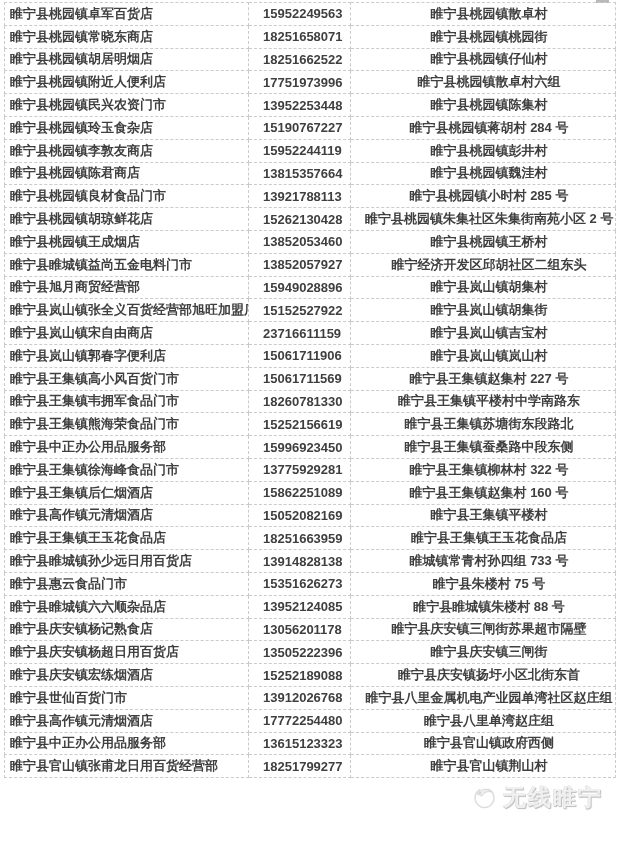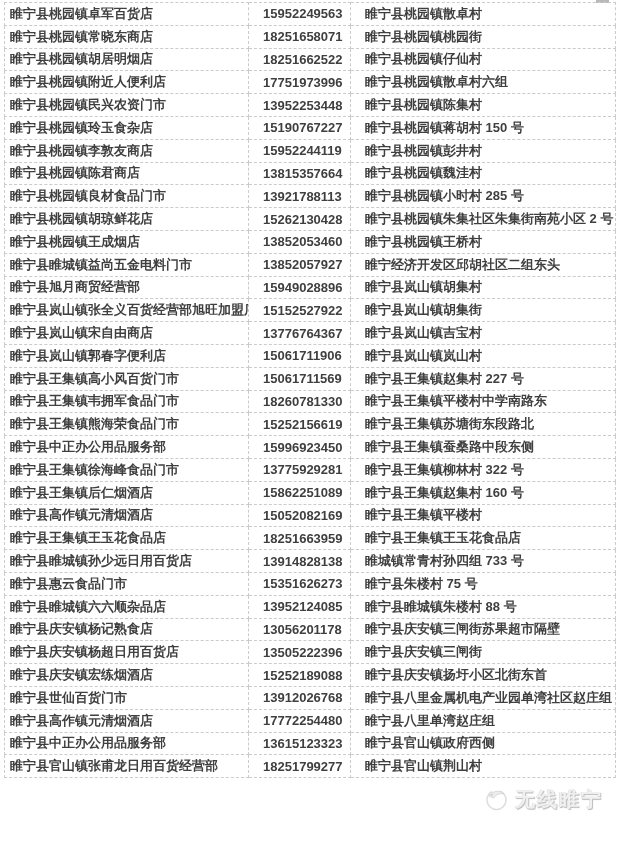--- a/index.html
+++ b/index.html
@@ -34,20 +34,21 @@
     overflow: hidden;
     vertical-align: middle;
     letter-spacing: 0;
   }
   table.store-table td.phone-cell {
     padding-left: 14px;
     font-weight: 600;
   }
   table.store-table td.address-cell {
     padding-left: 14px;
+    text-align: center;
   }
   col.c-name { width: 244px; }
   col.c-phone { width: 102px; }
   col.c-addr { width: 265px; }
 
   .top-edge-mark {
     position: absolute;
     left: 596px;
     top: 0;
     width: 13px;
@@ -58,21 +59,21 @@
   .watermark {
     position: absolute;
     right: 16px;
     bottom: 10px;
     display: flex;
     align-items: center;
     gap: 5px;
     pointer-events: none;
   }
   .watermark .wm-text {
-    font-size: 20px;
+    font-size: 23px;
     font-weight: 700;
     letter-spacing: 2px;
     color: #f0f0f0;
     text-shadow:
       0.5px 0.5px 0 #c2c2c2,
       -0.5px -0.5px 0 #d9d9d9,
       1px 1px 1px #bdbdbd;
   }
   .watermark svg { display: block; }
 </style>
@@ -111,21 +112,21 @@
           <td class="address-cell">睢宁县桃园镇散卓村六组</td>
         </tr>
         <tr>
           <td class="store-name-cell">睢宁县桃园镇民兴农资门市</td>
           <td class="phone-cell">13952253448</td>
           <td class="address-cell">睢宁县桃园镇陈集村</td>
         </tr>
         <tr>
           <td class="store-name-cell">睢宁县桃园镇玲玉食杂店</td>
           <td class="phone-cell">15190767227</td>
-          <td class="address-cell">睢宁县桃园镇蒋胡村 150 号</td>
+          <td class="address-cell">睢宁县桃园镇蒋胡村 284 号</td>
         </tr>
         <tr>
           <td class="store-name-cell">睢宁县桃园镇李敦友商店</td>
           <td class="phone-cell">15952244119</td>
           <td class="address-cell">睢宁县桃园镇彭井村</td>
         </tr>
         <tr>
           <td class="store-name-cell">睢宁县桃园镇陈君商店</td>
           <td class="phone-cell">13815357664</td>
           <td class="address-cell">睢宁县桃园镇魏洼村</td>
@@ -155,21 +156,21 @@
           <td class="phone-cell">15949028896</td>
           <td class="address-cell">睢宁县岚山镇胡集村</td>
         </tr>
         <tr>
           <td class="store-name-cell">睢宁县岚山镇张全义百货经营部旭旺加盟店</td>
           <td class="phone-cell">15152527922</td>
           <td class="address-cell">睢宁县岚山镇胡集街</td>
         </tr>
         <tr>
           <td class="store-name-cell">睢宁县岚山镇宋自由商店</td>
-          <td class="phone-cell">13776764367</td>
+          <td class="phone-cell">23716611159</td>
           <td class="address-cell">睢宁县岚山镇吉宝村</td>
         </tr>
         <tr>
           <td class="store-name-cell">睢宁县岚山镇郭春字便利店</td>
           <td class="phone-cell">15061711906</td>
           <td class="address-cell">睢宁县岚山镇岚山村</td>
         </tr>
         <tr>
           <td class="store-name-cell">睢宁县王集镇高小风百货门市</td>
           <td class="phone-cell">15061711569</td>

